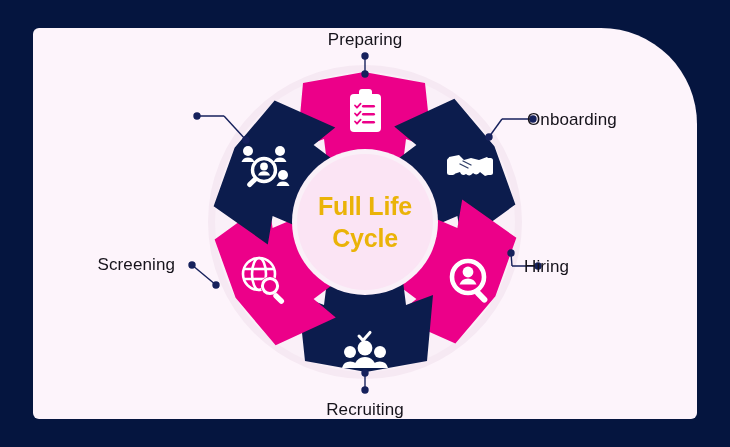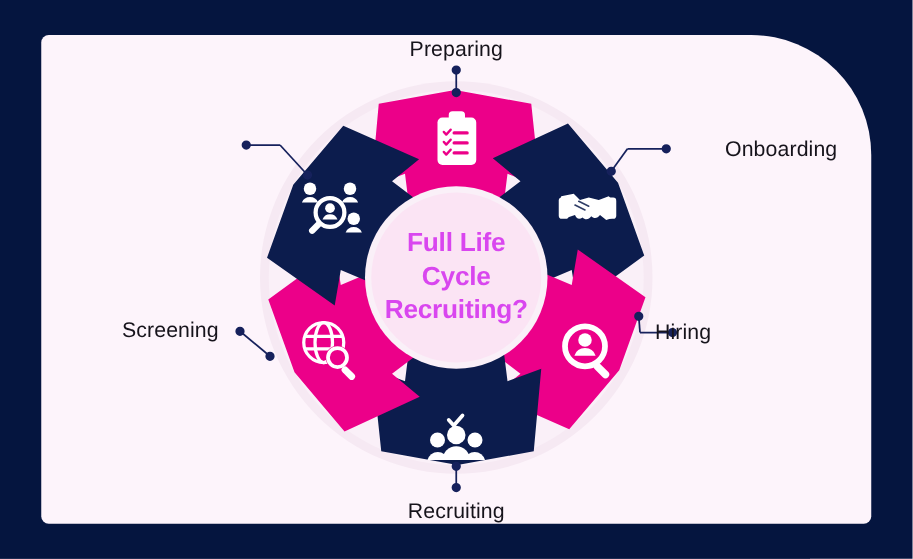--- a/index.html
+++ b/index.html
@@ -41,22 +41,22 @@
   .label.r{transform:translate(0,-50%);}
   .label.l{transform:translate(-100%,-50%);}
   .label.c{transform:translate(-50%,-50%);}
 
   .center-text{
     position:absolute;
     left:365px;top:222px;
     transform:translate(-50%,-50%);
     width:150px;
     text-align:center;
-    color:#d946ef;
-    font-size:21px;
+    color:#eab308;
+    font-size:25px;
     font-weight:bold;
     line-height:1.28;
     letter-spacing:-0.2px;
   }
   .center-text span{display:block;}
 </style>
 </head>
 <body>
 
 <div id="infographic">
@@ -251,28 +251,27 @@
           <circle cx="197" cy="116" r="3"></circle>
           <circle cx="246" cy="140" r="3"></circle>
         </g>
       </g>
     </g>
   </svg>
   </div>
 
   <div class="label c" style="left:365px;top:39px;">Preparing</div>
 
-  <div class="label r" style="left:580px;top:119px;">Onboarding</div>
+  <div class="label r" style="left:527px;top:119px;">Onboarding</div>
 
   <div class="label r" style="left:524px;top:266px;">Hiring</div>
 
   <div class="label c" style="left:365px;top:409px;">Recruiting</div>
 
   <div class="label l" style="left:175px;top:264px;">Screening</div>
 
 
   <div class="center-text">
     <span>Full Life</span>
     <span>Cycle</span>
-    <span>Recruiting?</span>
   </div>
 
 </div>
 
 </body></html>

